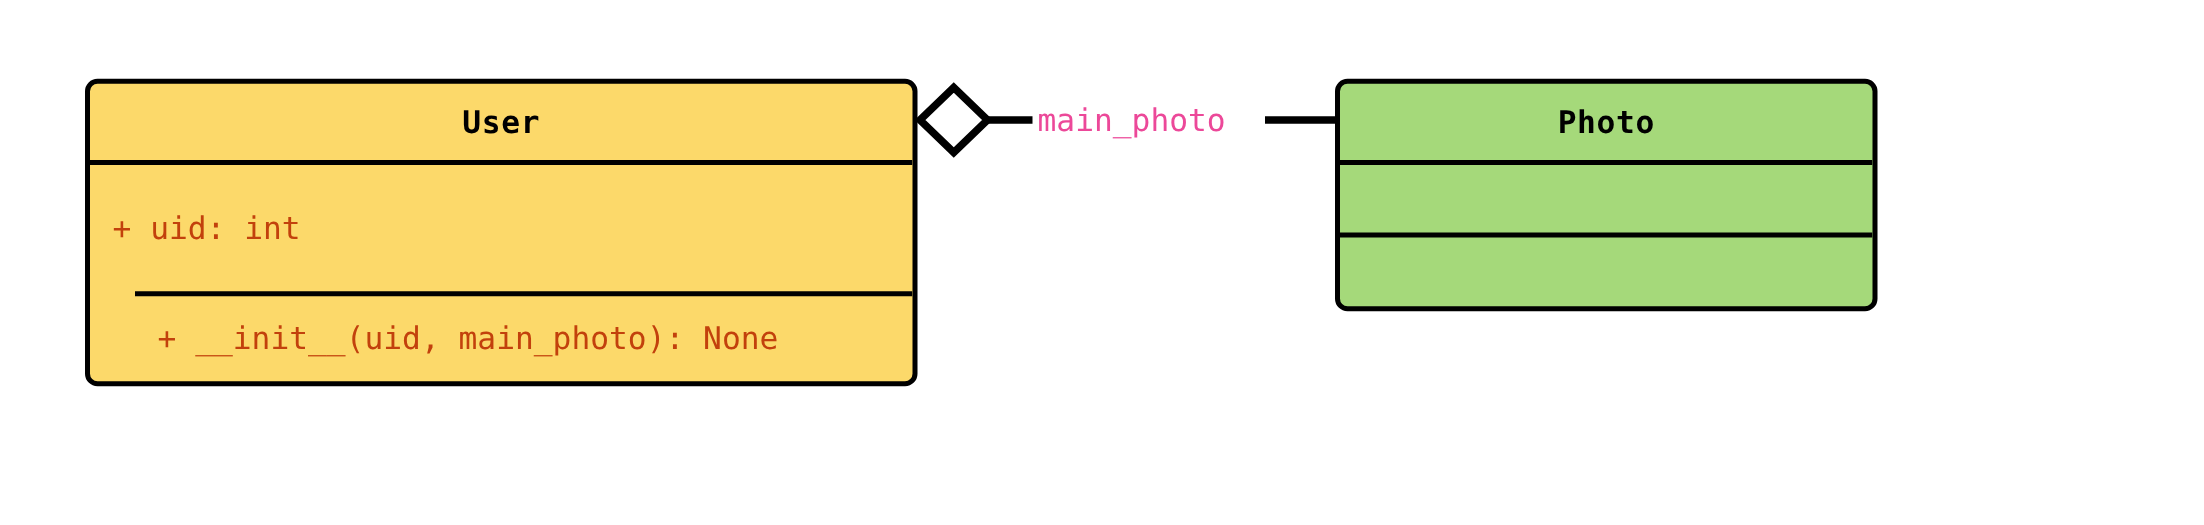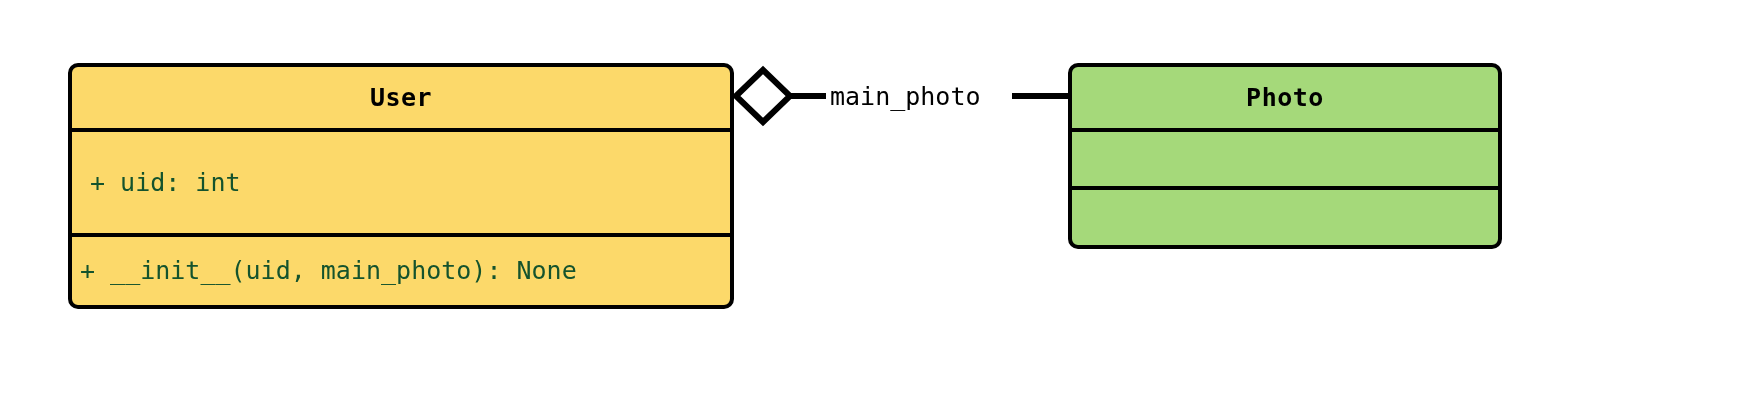--- a/index.html
+++ b/index.html
@@ -71,21 +71,22 @@
     display: flex;
     flex-direction: column;
     justify-content: center;
     padding-left: 18px;
   }
   .user-class .method-compartment {
     flex: 1 1 auto;
     display: flex;
     flex-direction: column;
     justify-content: center;
-    padding-left: 8px;
+    padding-left: 18px;
+    margin-left: 36px;
   }
 
   
   .photo-class .title-compartment {
     height: 61px;
     display: flex;
     align-items: center;
     justify-content: center;
   }
   .photo-class .attr-compartment {
@@ -100,21 +101,21 @@
     font-size: 25px;
     font-weight: bold;
     color: #000000;
     letter-spacing: 0.5px;
     white-space: nowrap;
   }
 
   .member-line {
     font-family: "DejaVu Sans Mono", "Liberation Mono", monospace;
     font-size: 25px;
-    color: #14532d;
+    color: #c2410c;
     white-space: pre;
     line-height: 1.28;
   }
   .member-line .type-ref {
     font-weight: bold;
   }
 
   
   #aggregation-connector {
     position: absolute;
@@ -122,21 +123,21 @@
     top: 0;
     width: 1763px;
     height: 420px;
     pointer-events: none;
   }
 
   .edge-label {
     position: absolute;
     font-family: "DejaVu Sans Mono", "Liberation Mono", monospace;
     font-size: 25px;
-    color: #000000;
+    color: #ec4899;
     white-space: nowrap;
     background: #ffffff;
     padding: 0 4px;
     line-height: 1;
   }
   #edge-label-main-photo {
     left: 826px;
     top: 84px;
   }
 </style>

